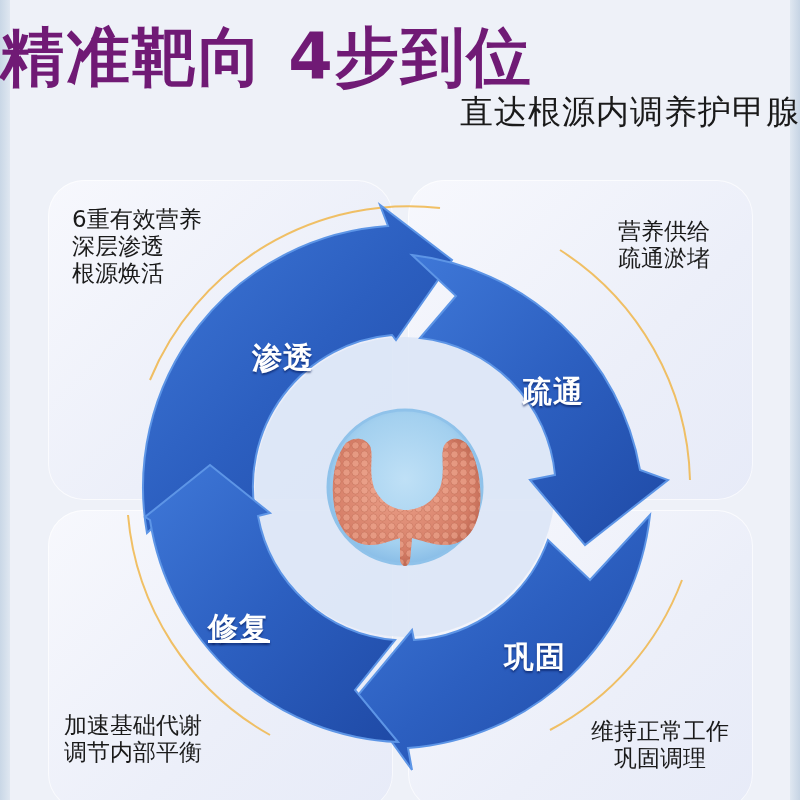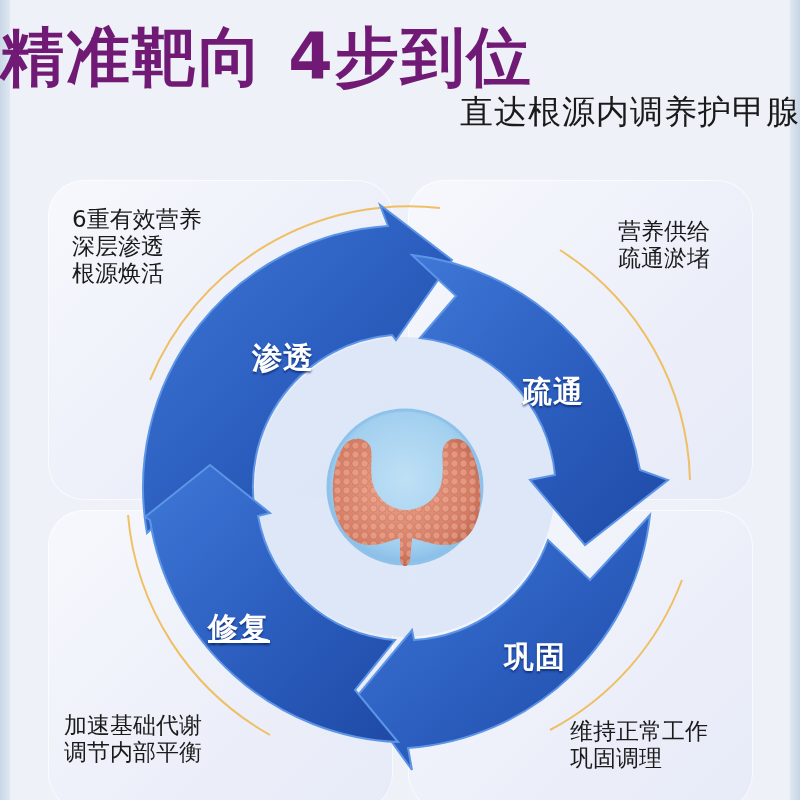--- a/index.html
+++ b/index.html
@@ -31,21 +31,21 @@
       position: absolute; left: 0; right: 0; top: 90px; text-align: right;
       font-size: 33px; color: #1a1a1a; letter-spacing: 1px;
     }
     .note {
       position: absolute; font-size: 23px; color: #1a1a1a; line-height: 27px;
       white-space: pre-line;
     }
     .n-tl { left: 72px; top: 206px; }
     .n-tr { left: 618px; top: 218px; }
     .n-bl { left: 64px; top: 712px; }
-    .n-br { left: 570px; top: 718px; width: 180px; }
+    .n-br { left: 570px; top: 718px; text-align: center; width: 180px; }
     svg.ring { position: absolute; left: 0; top: 0; }
     .seg-label {
       position: absolute; font-size: 30px; font-weight: bold; color: #ffffff;
       text-shadow: 0 2px 2px rgba(0,20,80,0.55);
       letter-spacing: 1px;
     }
     .l-tl { left: 252px; top: 338px; }
     .l-tr { left: 522px; top: 372px; }
     .l-bl { left: 208px; top: 608px; text-decoration: underline; }
     .l-br { left: 492px; top: 637px; margin-left: 12px; }

